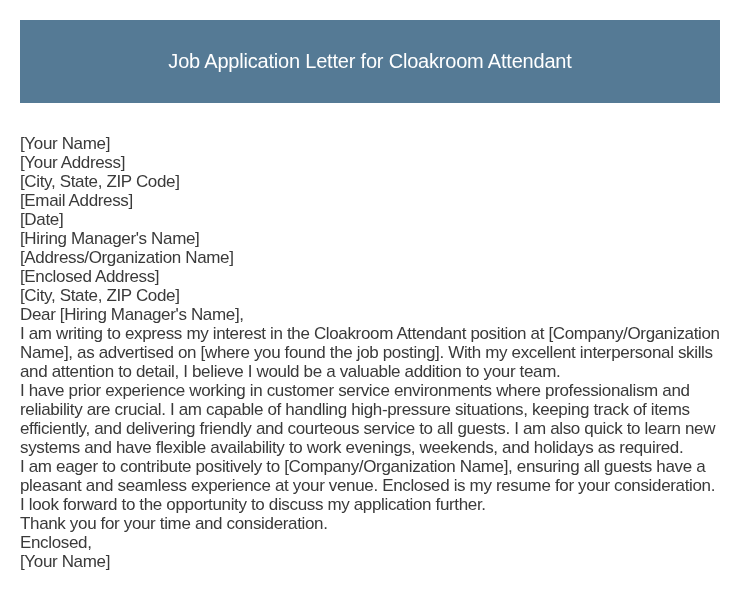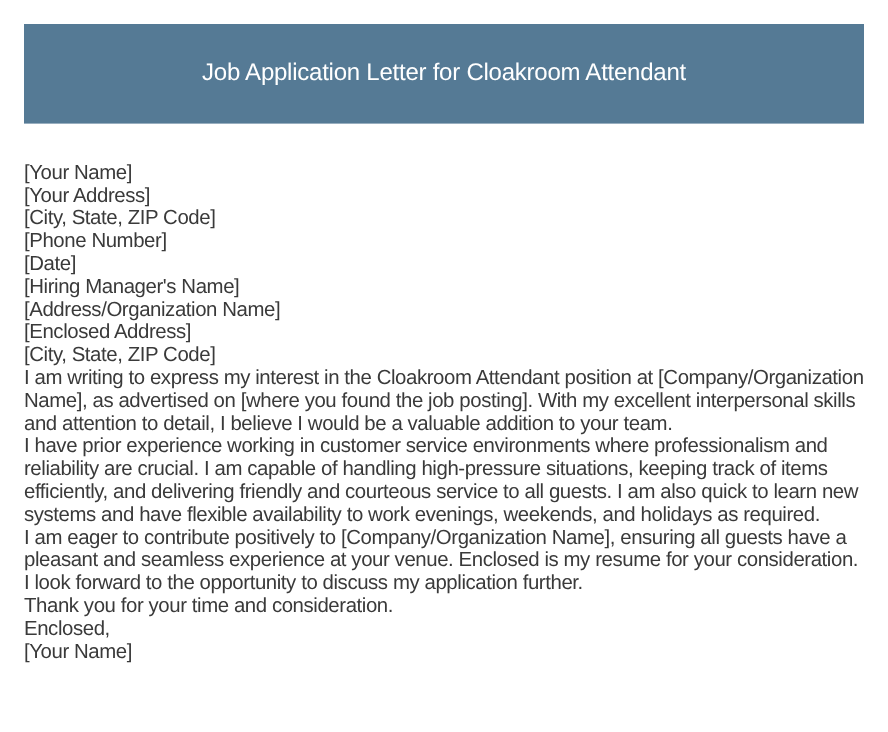--- a/index.html
+++ b/index.html
@@ -23,25 +23,26 @@
 <body>
 
 <div class="header">
   <h1>Job Application Letter for Cloakroom Attendant</h1>
 </div>
 
 <div class="letter">
   <p>[Your Name]</p>
   <p>[Your Address]</p>
   <p>[City, State, ZIP Code]</p>
-  <p>[Phone Number]</p>
+  <p>[Email Address]</p>
   <p>[Date]</p>
   <p>[Hiring Manager's Name]</p>
   <p>[Address/Organization Name]</p>
   <p>[Enclosed Address]</p>
   <p>[City, State, ZIP Code]</p>
+  <p>Dear [Hiring Manager's Name],</p>
   <p>I am writing to express my interest in the Cloakroom Attendant position at [Company/Organization Name], as advertised on [where you found the job posting]. With my excellent interpersonal skills and attention to detail, I believe I would be a valuable addition to your team.</p>
   <p>I have prior experience working in customer service environments where professionalism and reliability are crucial. I am capable of handling high-pressure situations, keeping track of items efficiently, and delivering friendly and courteous service to all guests. I am also quick to learn new systems and have flexible availability to work evenings, weekends, and holidays as required.</p>
   <p>I am eager to contribute positively to [Company/Organization Name], ensuring all guests have a pleasant and seamless experience at your venue. Enclosed is my resume for your consideration. I look forward to the opportunity to discuss my application further.</p>
   <p>Thank you for your time and consideration.</p>
   <p>Enclosed,</p>
   <p>[Your Name]</p>
 </div>
 
 </body></html>

